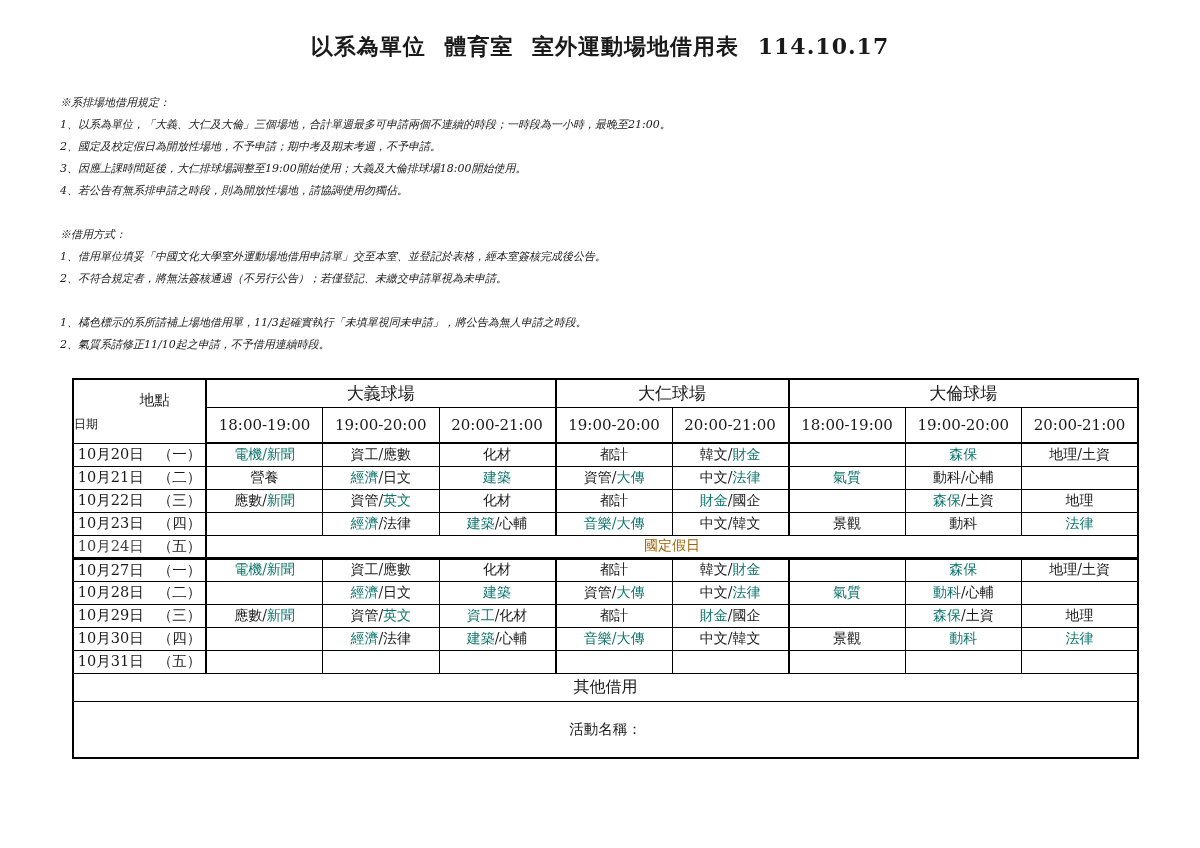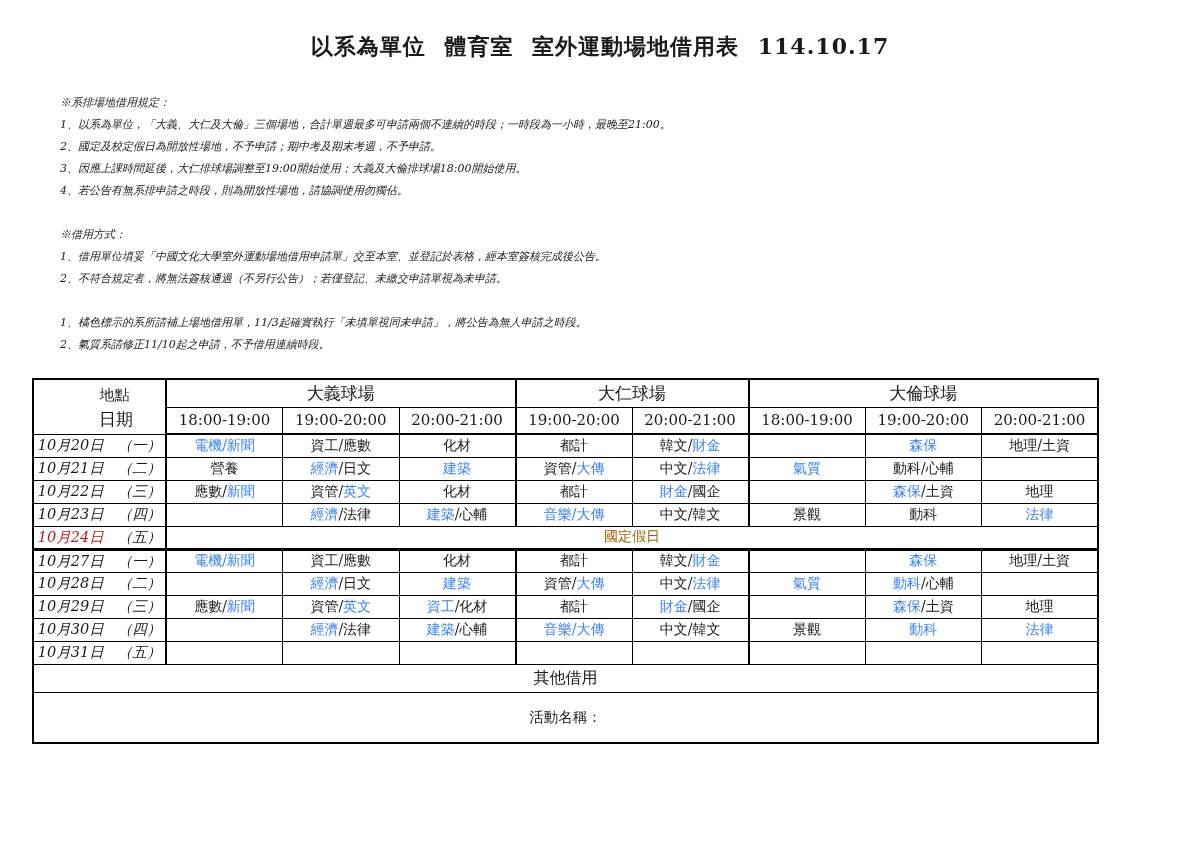--- a/index.html
+++ b/index.html
@@ -20,59 +20,58 @@
     word-spacing:10px;
   }
 
   .rules { margin:30px 0 0 60px; font-size:11px; line-height:22px;font-style:italic; }
   .rules-section { margin-bottom:22px; }
   .rules-section .line { white-space:pre; }
 
   table.schedule {
     border-collapse:collapse;
     table-layout:fixed;
-    margin:21px 0 0 32px;
+    margin:21px 0 0 72px;
     width:1065px;
     font-size:14px;
   }
   table.schedule td, table.schedule th {
     border:1px solid #000;
     text-align:center;
     vertical-align:middle;
     overflow:hidden;
     font-weight:normal;
     padding:0;
   }
   
   table.schedule { border:2px solid #000; }
   .corner-cell { height:50px; }
   .corner-top { text-align:center; padding-left:30px; font-size:15px; line-height:25px; }
-  .corner-bottom { text-align:right; padding-right:32px; font-size:17px; line-height:22px; }
+  .corner-bottom { text-align:left; padding-right:32px; font-size:12px; line-height:22px; }
   .venue-head { font-size:17px; font-weight:bold; height:28px; }
-  .time-head { font-size:15px; font-weight:bold; height:27px; border-bottom-width:2px !important; }
+  .time-head { font-size:15px; font-weight:bold; height:36px; border-bottom-width:2px !important; }
   .group-start { border-left-width:2px !important; }
   tr.data-row td { height:23px; }
   td.date-cell {
     text-align:left;
     padding-left:8px;
     white-space:pre;
     font-size:14.5px;
-    font-style:italic;
   }
   td.date-cell .wd { padding-left:14px; }
   tr.thick-bottom td { border-bottom-width:3px !important; }
   td.holiday-cell { color:#a16207; }
   td.other-head { font-size:16px; font-weight:bold; height:28px; }
   td.activity-cell {
-    height:51px; text-align:left; vertical-align:middle;
+    height:57px; text-align:left; vertical-align:middle;
     padding-left:4px; font-size:14.5px;
   }
-  .seg-o { color:#3b82f6; }
+  .seg-o { color:#0f766e; }
   .seg-k { color:#1a1a1a; }
-  .date-red { color:#b91c1c; }
+  .date-red { color:#404040; }
 </style>
 </head>
 <body>
 
 <div class="page">
 
   <div class="doc-title">以系為單位 體育室 室外運動場地借用表 114.10.17</div>
 
   <div class="rules">
     <div class="rules-section">

